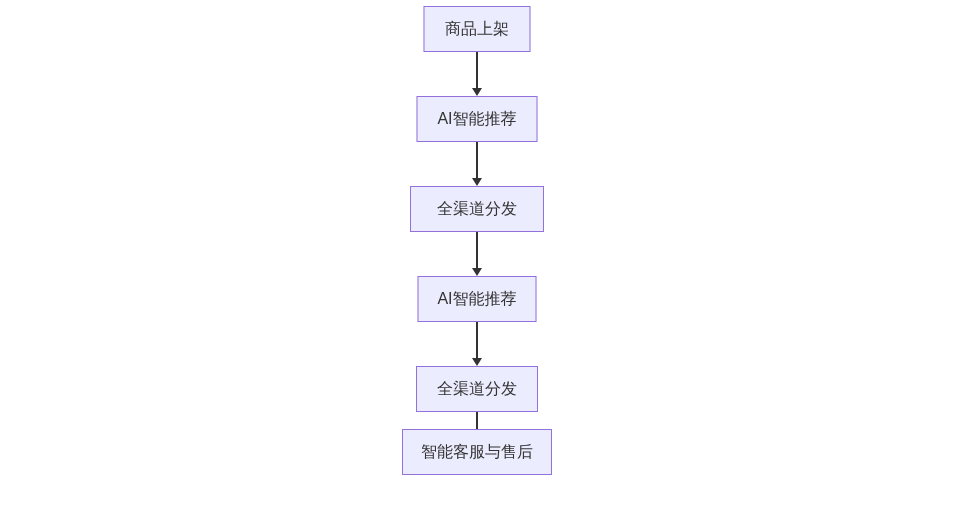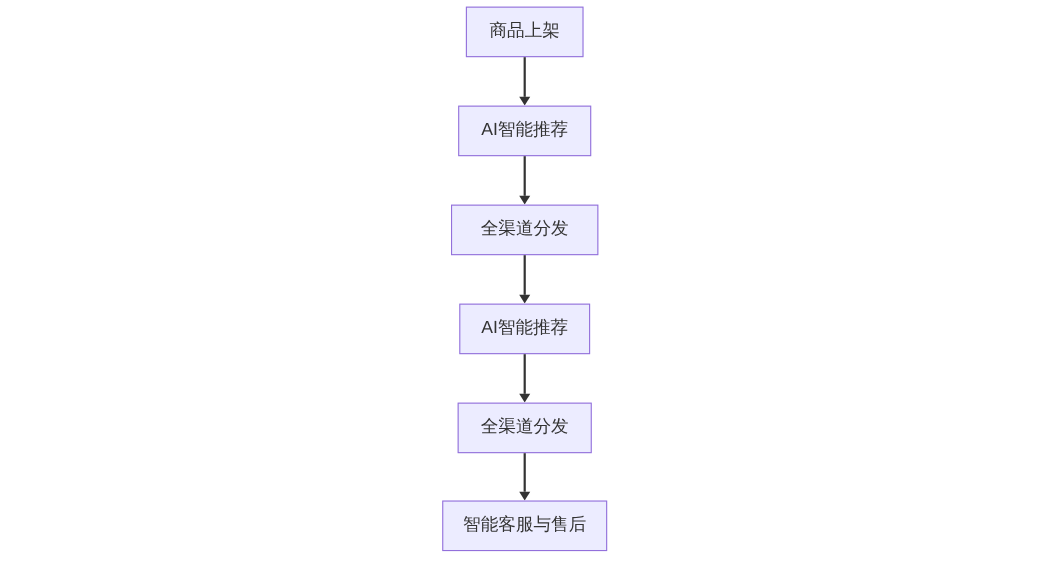--- a/index.html
+++ b/index.html
@@ -34,21 +34,21 @@
     align-items: center;
     justify-content: center;
     white-space: nowrap;
     padding: 0 18px;
   }
   .node.n1 { top: 6px;   min-width: 107px; }
   .node.n2 { top: 96px;  min-width: 121px; }
   .node.n3 { top: 186px; min-width: 134px; }
   .node.n4 { top: 276px; min-width: 119px; }
   .node.n5 { top: 366px; min-width: 122px; }
-  .node.n6 { top: 455px; min-width: 150px; }
+  .node.n6 { top: 429px; min-width: 150px; }
 
   .edge {
     position: absolute;
     left: 476px;
     width: 2px;
     background: #333333;
   }
   .edge::after {
     content: "";
     position: absolute;

